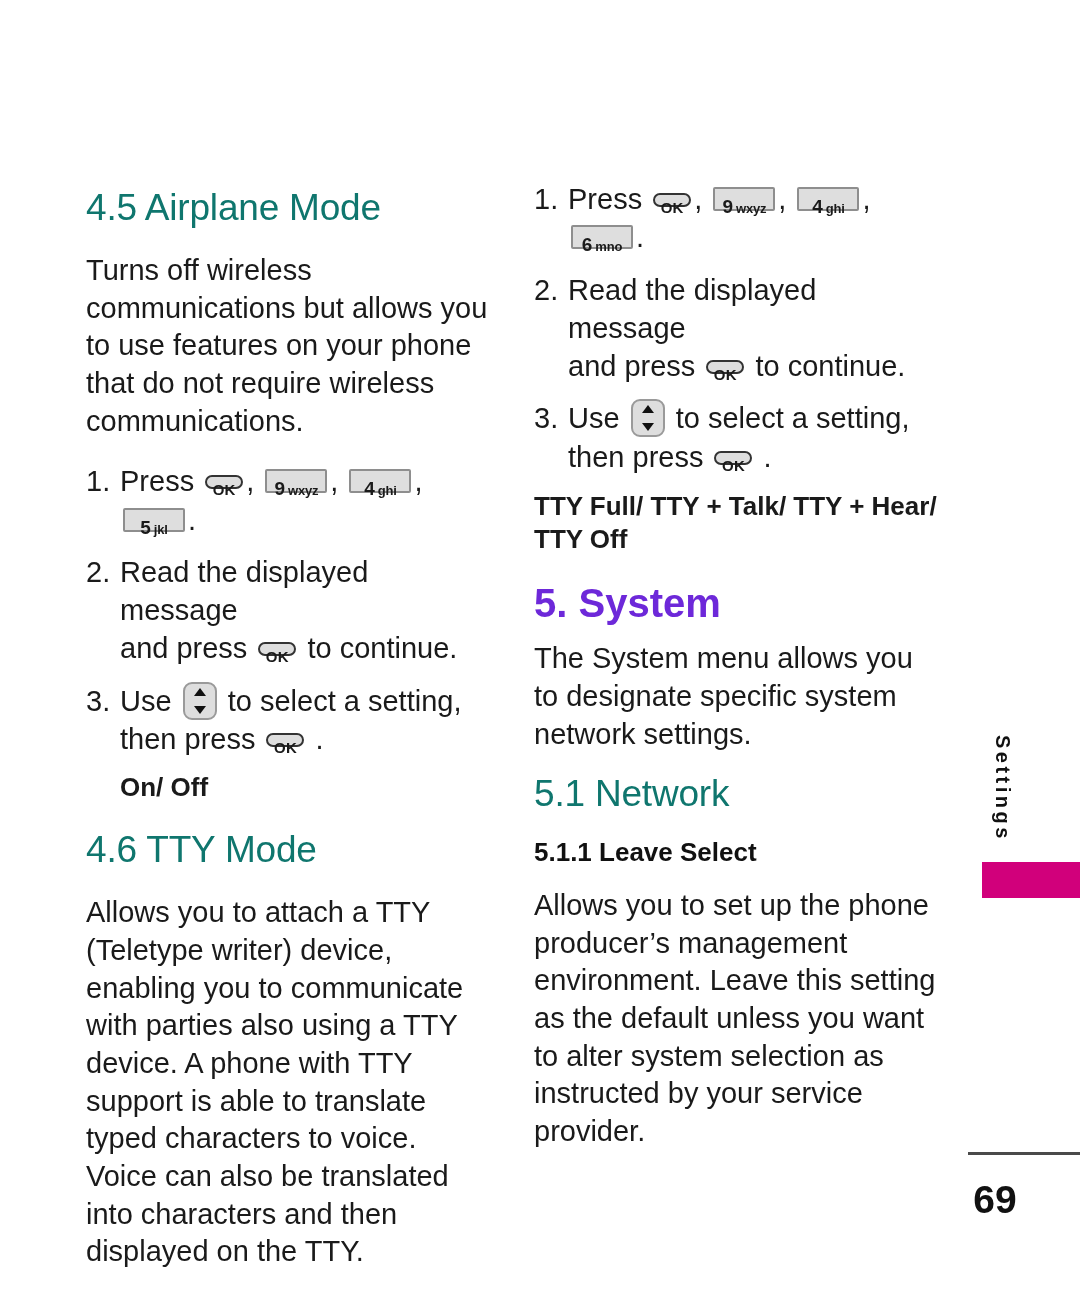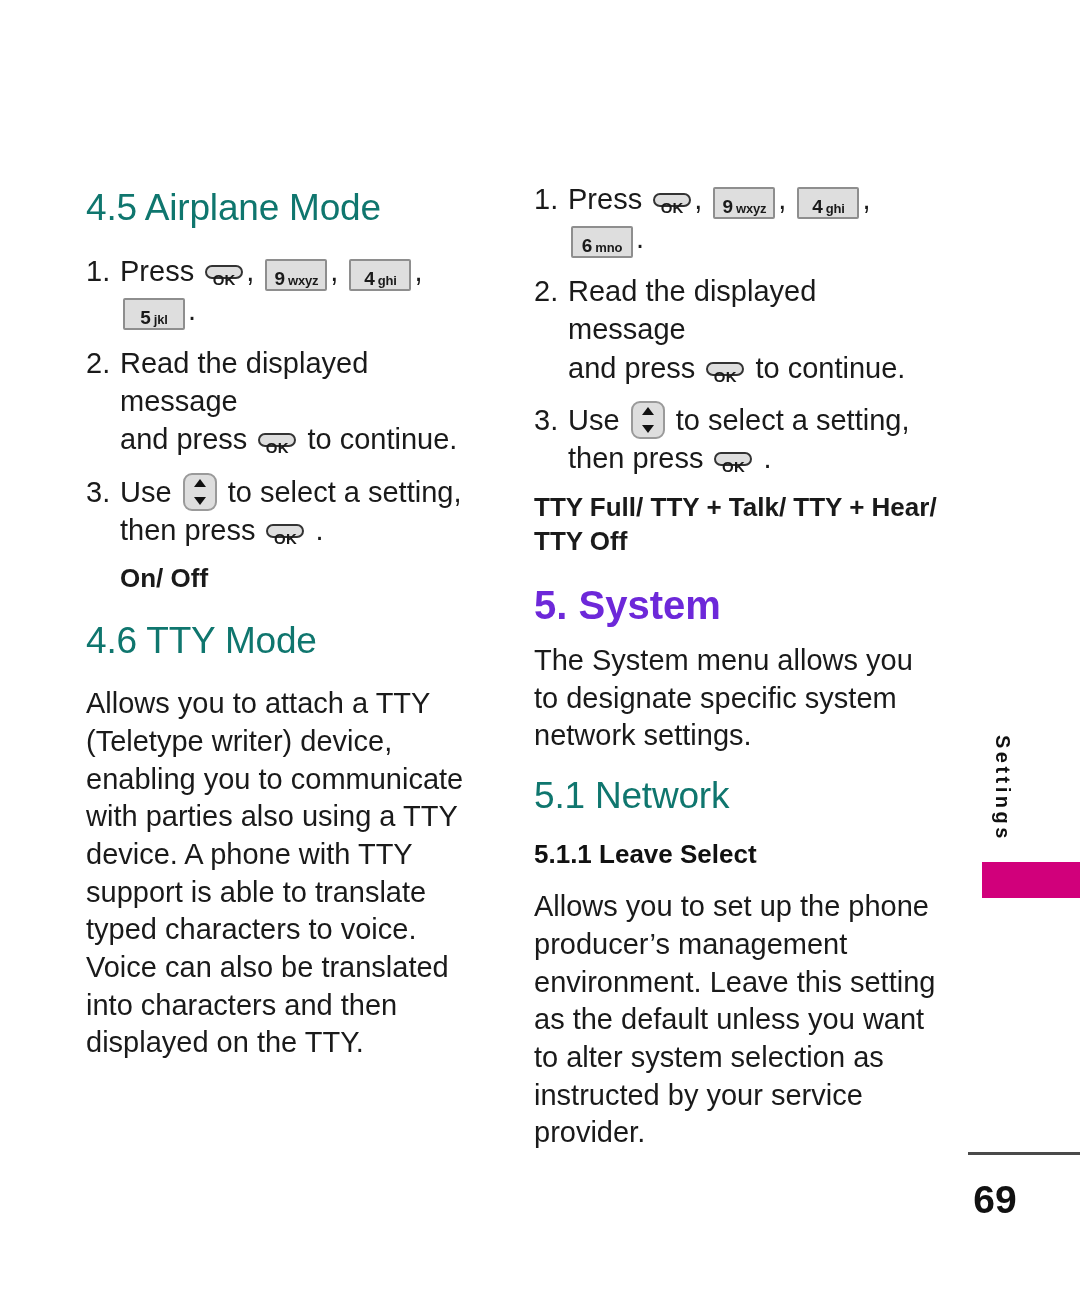--- a/index.html
+++ b/index.html
@@ -110,21 +110,21 @@
     height: 14px;
     border-radius: 9px;
     border: 2px solid #333333;
     font-size: 15px;
     font-weight: 700;
     line-height: 26px;
     letter-spacing: 0.3px;
   }
   .key-num {
     min-width: 62px;
-    height: 32px;
+    height: 24px;
     border-radius: 2px;
     line-height: 28px;
     padding: 0 6px;
   }
   .key-num .d {
     font-size: 19px;
     font-weight: 700;
     vertical-align: baseline;
   }
   .key-num .l {
@@ -207,20 +207,21 @@
 </style>
 </head>
 <body>
 
 <div class="page">
 
   <div class="col col-left">
 
     <h2 class="h-section">4.5 Airplane Mode</h2>
 
+    <p class="body">Turns off wireless communications but allows you to use features on your phone that do not require wireless communications.</p>
 
     <ol class="steps">
 
       <li>
         <span class="num">1.</span>
         <span class="step-line">
           <span>Press</span>
           <span class="key key-ok">OK</span><span>,</span>
           <span class="key key-num"><span class="d">9</span><span class="l">wxyz</span></span><span>,</span>
           <span class="key key-num"><span class="d">4</span><span class="l">ghi</span></span><span>,</span>

